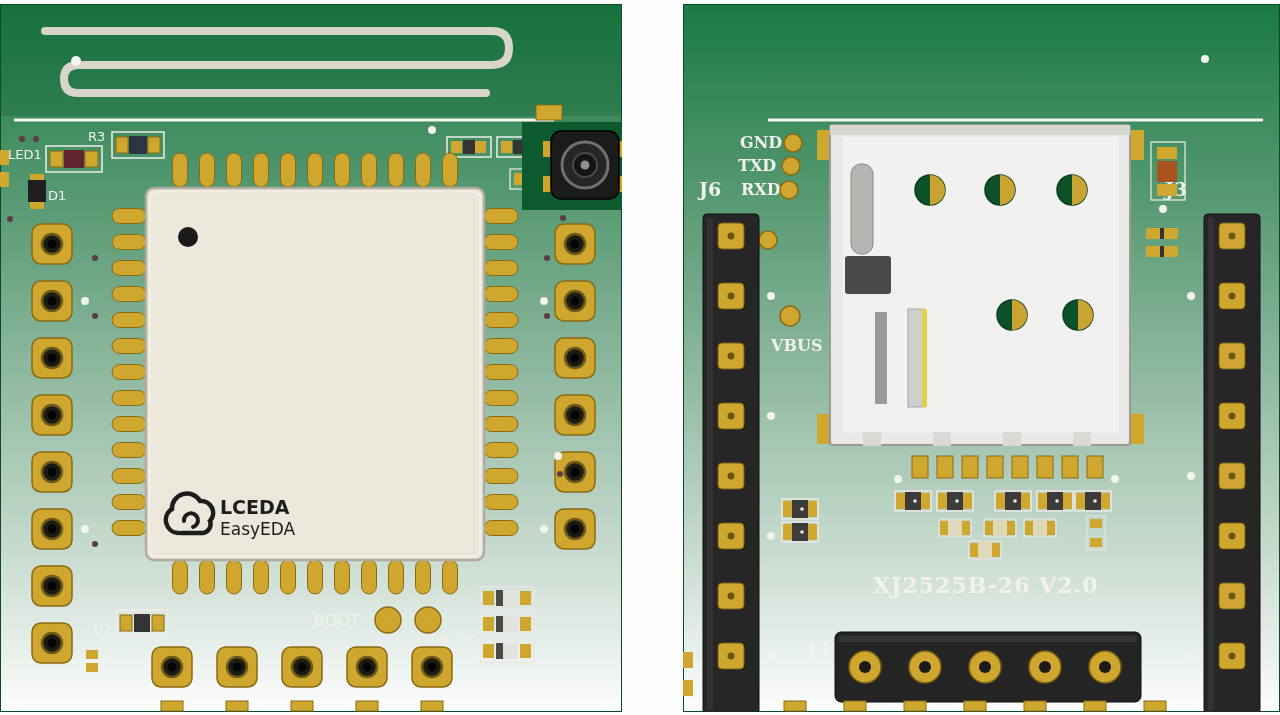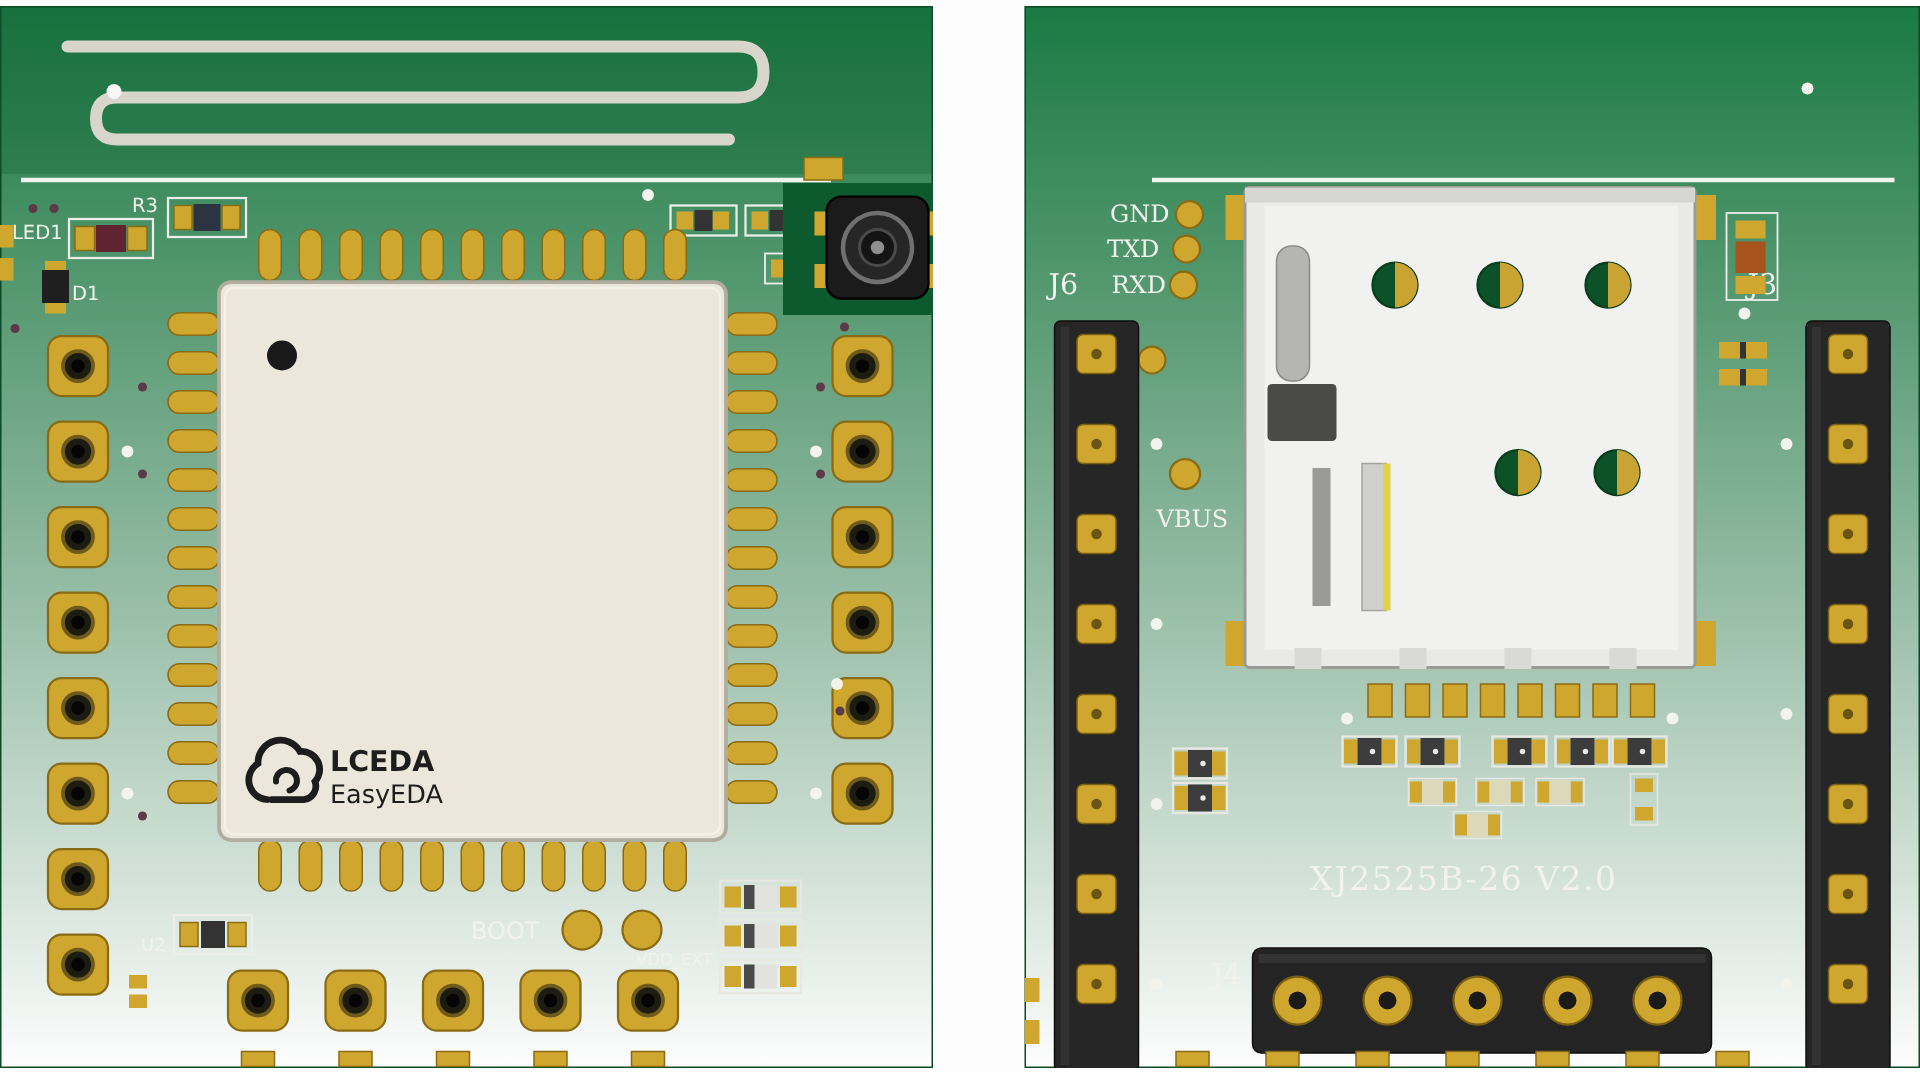--- a/index.html
+++ b/index.html
@@ -1,20 +1,20 @@
 <!DOCTYPE html>
 <html><head>
 <meta charset="utf-8">
 <style>
   html,body{margin:0;padding:0;background:#ffffff;}
   .stage{position:relative;width:1280px;height:715px;background:#fdfdfd;overflow:hidden;margin:0 auto;}
   .board{position:absolute;top:4px;height:708px;}
   .board svg{display:block;width:100%;height:100%;}
   #left-board{left:0;width:622px;}
-  #right-board{left:683px;width:597px;}
+  #right-board{left:683px;width:597px;font-weight:bold;}
   text{user-select:none;}
   .silk-sans{font-family:"DejaVu Sans","Liberation Sans",sans-serif;fill:#f2f2ec;}
   .silk-serif{font-family:"DejaVu Serif","Liberation Serif",serif;fill:#f2f2ec;}
   .logo-txt{font-family:"DejaVu Sans","Liberation Sans",sans-serif;fill:#1d1d1d;}
 </style>
 </head>
 <body>
 
 <div class="stage">
 

